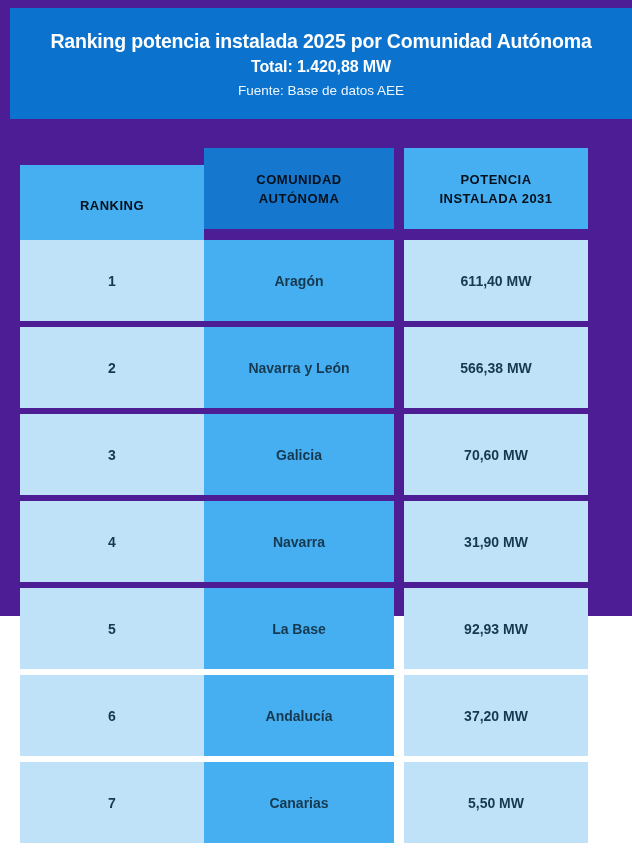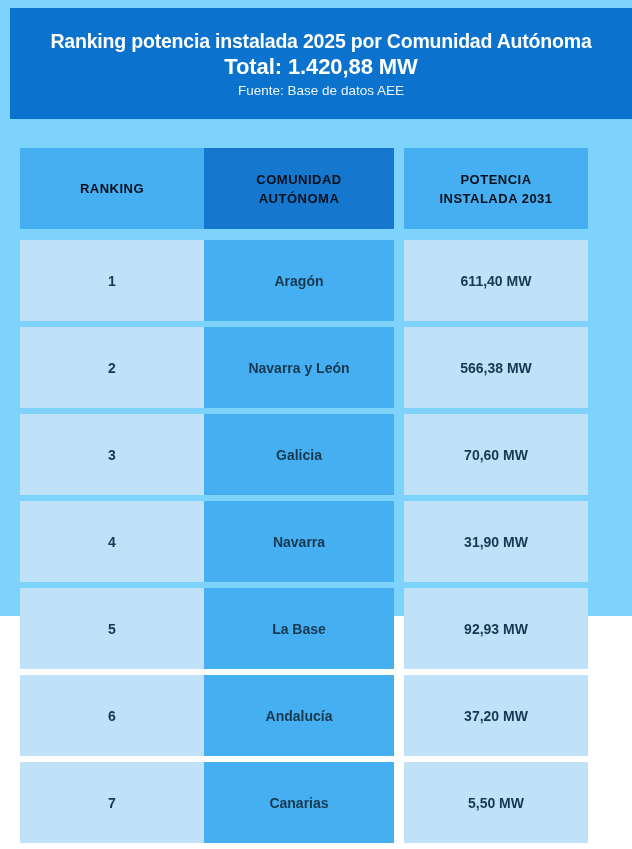--- a/index.html
+++ b/index.html
@@ -11,21 +11,21 @@
     width: 632px;
     height: 849px;
     overflow: hidden;
     font-family: "Liberation Sans", sans-serif;
   }
 
   .page {
     position: relative;
     width: 632px;
     height: 616px;
-    background: #7dd3fc;
+    background: #4c1d95;
   }
 
   
   .banner {
     position: absolute;
     left: 10px;
     top: 8px;
     width: 622px;
     height: 111px;
     background: #0B73CE;
@@ -36,21 +36,21 @@
   .banner-title {
     color: #ffffff;
     font-size: 19.5px;
     font-weight: bold;
     line-height: 26px;
     letter-spacing: -0.2px;
     white-space: nowrap;
   }
   .banner-total {
     color: #ffffff;
-    font-size: 22px;
+    font-size: 16px;
     font-weight: bold;
     line-height: 26px;
     letter-spacing: -0.1px;
     white-space: nowrap;
   }
   .banner-source {
     color: #eef6fd;
     font-size: 13.5px;
     font-weight: normal;
     line-height: 22px;
@@ -85,21 +85,21 @@
   .c3 { left: 404px; width: 184px; }
 
   
   .row-header .cell {
     font-size: 13px;
     font-weight: bold;
     letter-spacing: 0.5px;
     color: #06101a;
     line-height: 19px;
   }
-  .row-header .c1 { background: #45AFF2; }
+  .row-header .c1 { background: #45AFF2; margin-top: 17px; }
   .row-header .c2 { background: #1578CE; }
   .row-header .c3 { background: #45AFF2; }
 
   
   .row-data .cell {
     font-size: 14px;
     font-weight: bold;
     color: #17394F;
   }
   .row-data .c1 { background: #BFE2F8; }

